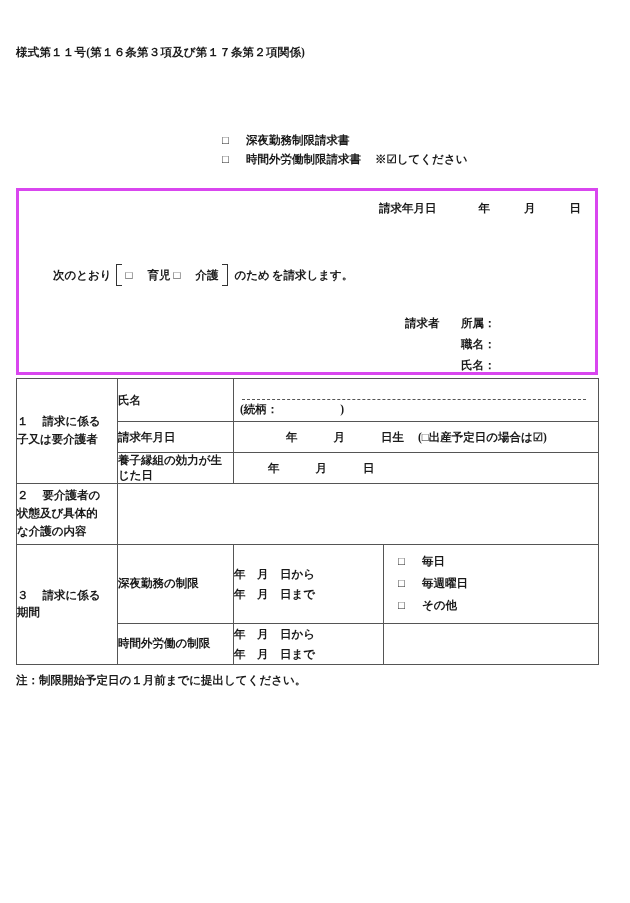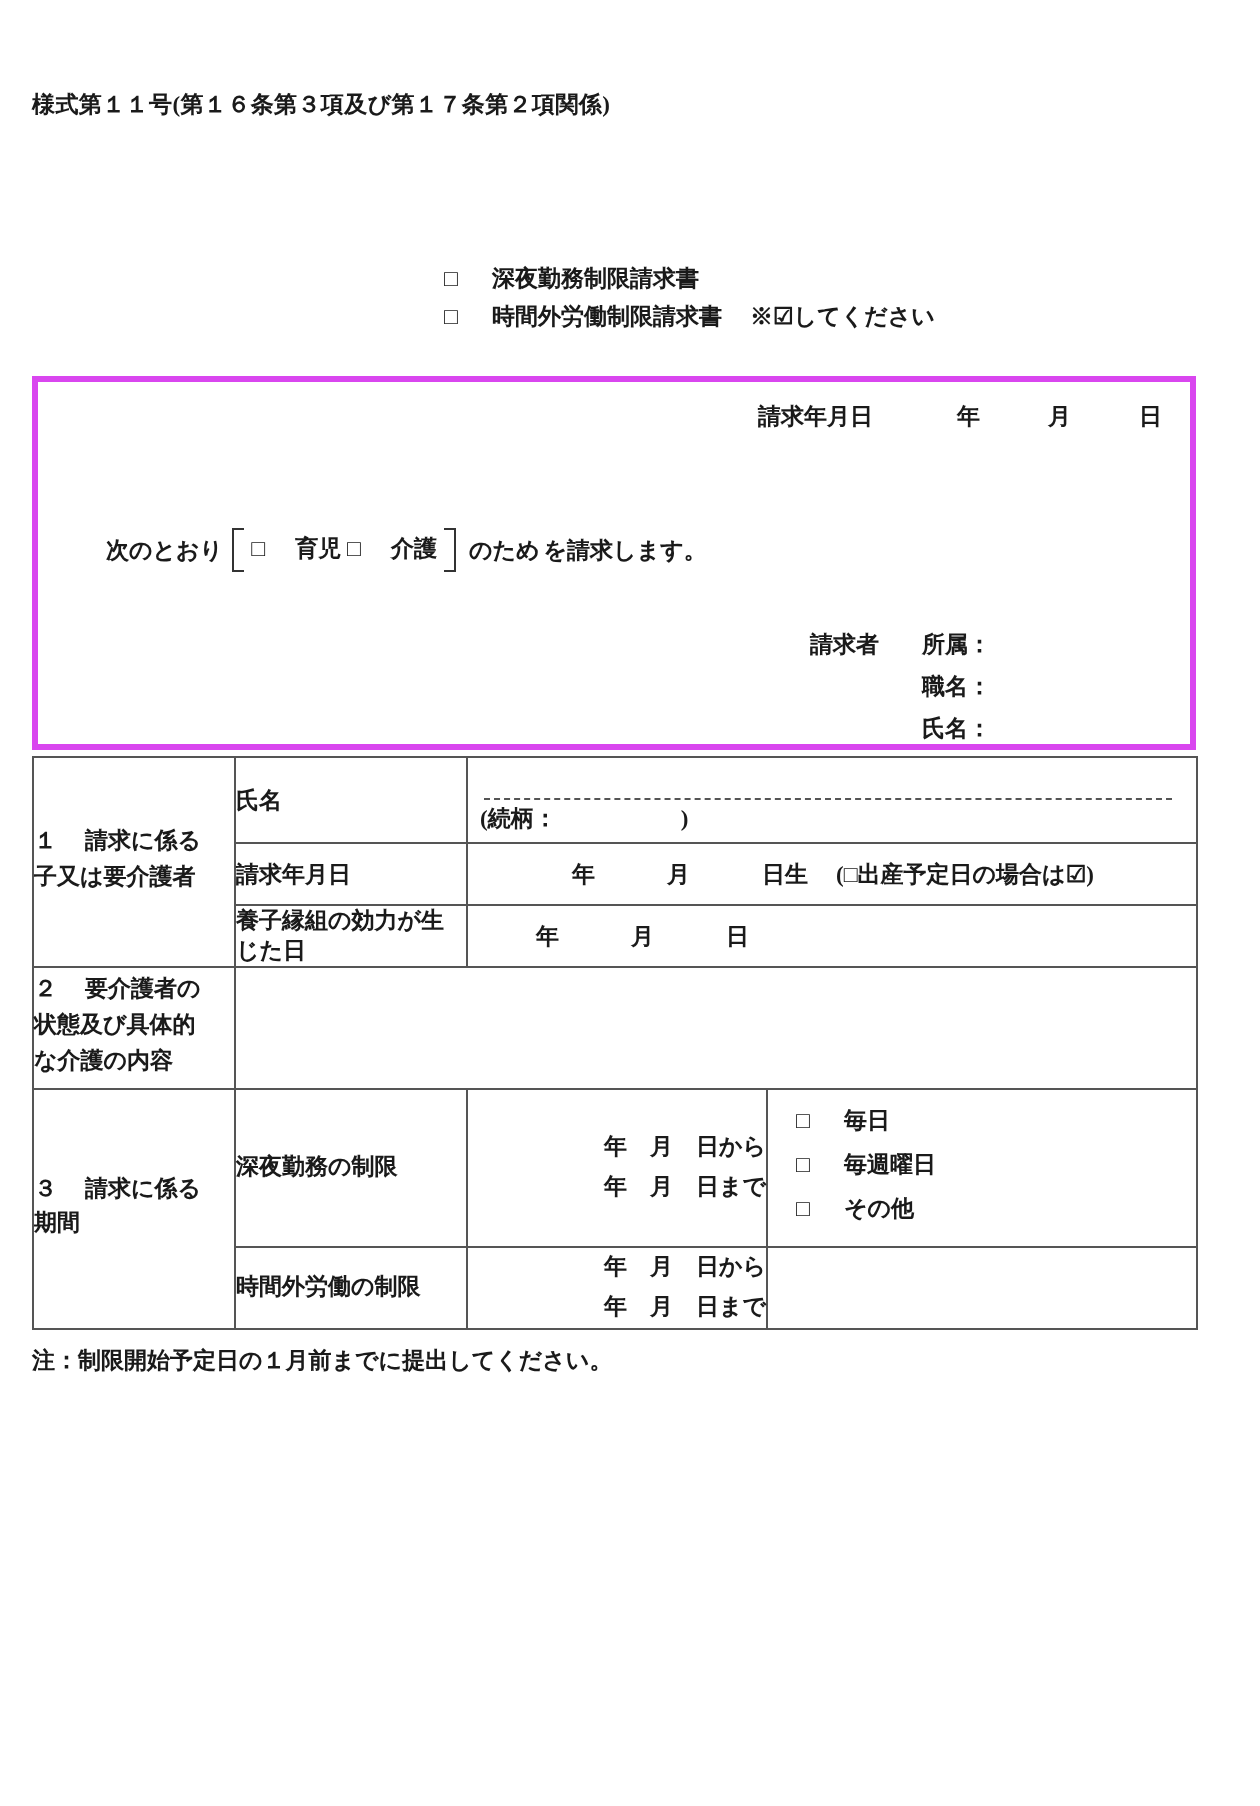--- a/index.html
+++ b/index.html
@@ -210,21 +210,21 @@
   .adopt-inner {
     padding-left: 34px;
     white-space: nowrap;
   }
   .adopt-inner .y { margin-right: 36px; }
   .adopt-inner .m { margin-right: 36px; }
 
   .care-cell { height: 60px; }
 
   .period-dates {
-    text-align: right;
+    text-align: left;
     line-height: 1.75;
     padding: 6px 0;
   }
   .period-dates .dl { white-space: nowrap; }
 
   .freq-list {
     padding: 6px 0 6px 14px;
     line-height: 1.9;
   }
   .freq-list .fr { white-space: nowrap; }

